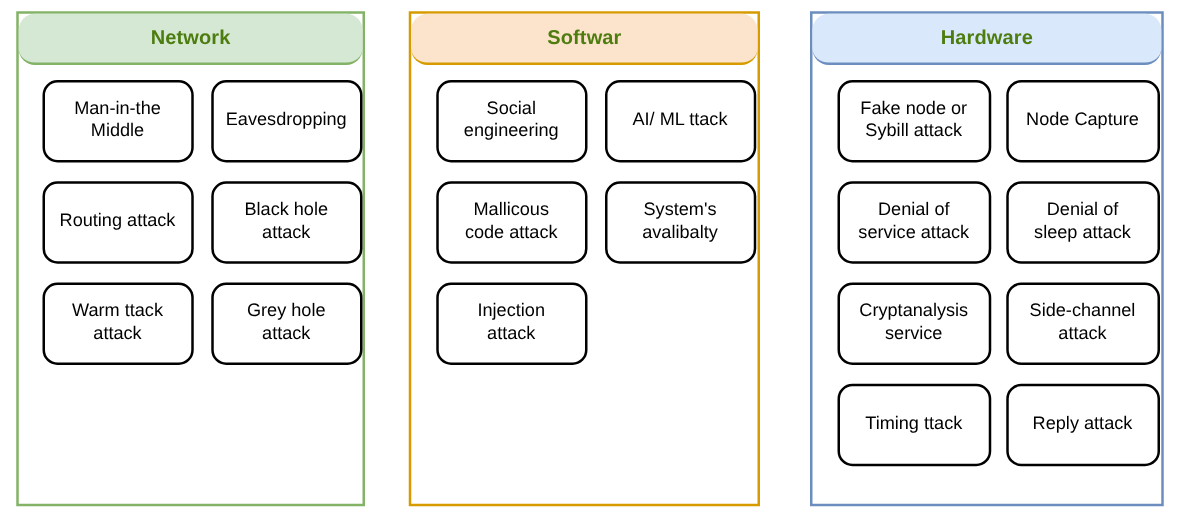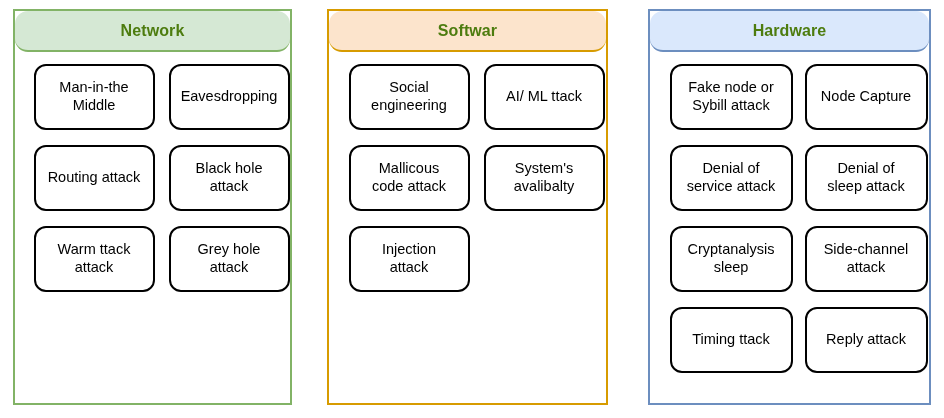--- a/index.html
+++ b/index.html
@@ -137,21 +137,21 @@
     <div class="panel-body">
       <div class="node-grid">
         <div class="node">Fake node or
 Sybill attack</div>
         <div class="node">Node Capture</div>
         <div class="node">Denial of
 service attack</div>
         <div class="node">Denial of
 sleep attack</div>
         <div class="node">Cryptanalysis
-sleep</div>
+service</div>
         <div class="node">Side-channel
 attack</div>
         <div class="node">Timing ttack</div>
         <div class="node">Reply attack</div>
       </div>
     </div>
   </div>
 
 </div>
 

